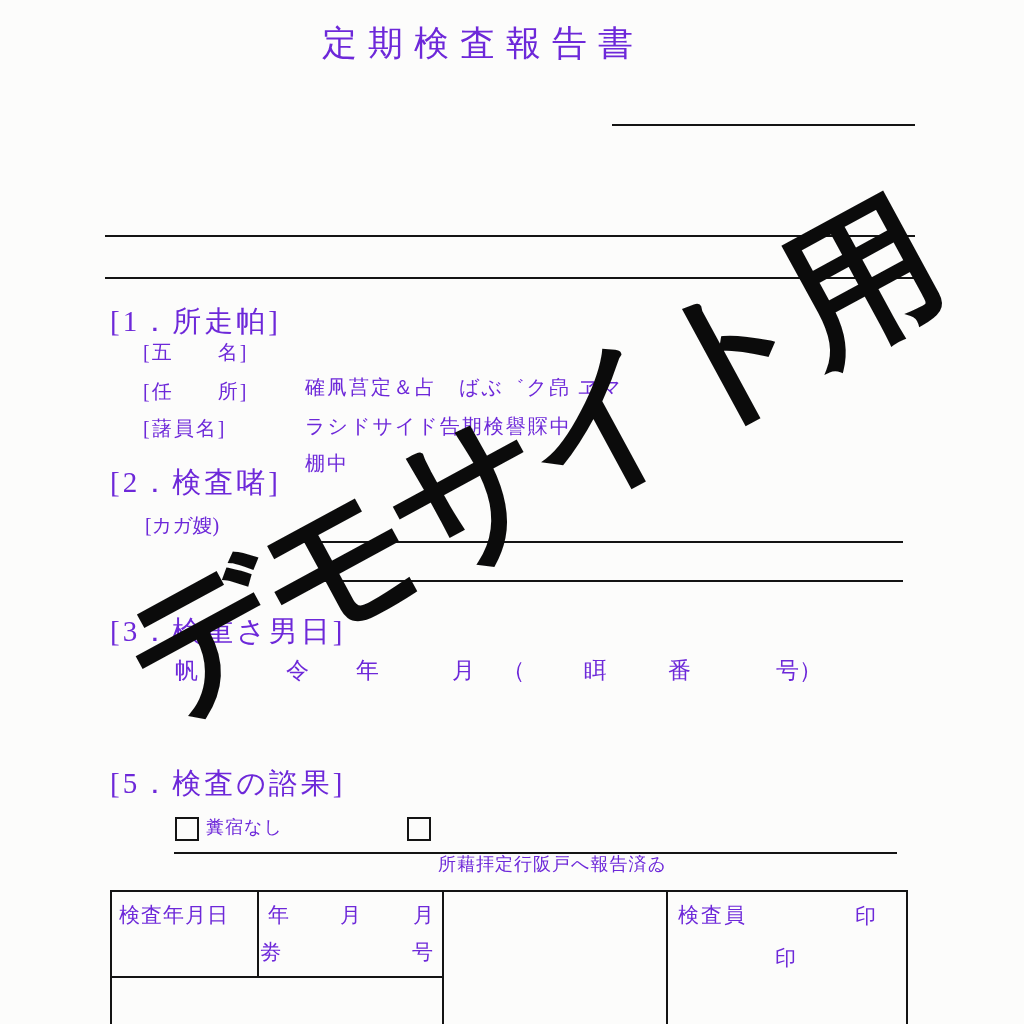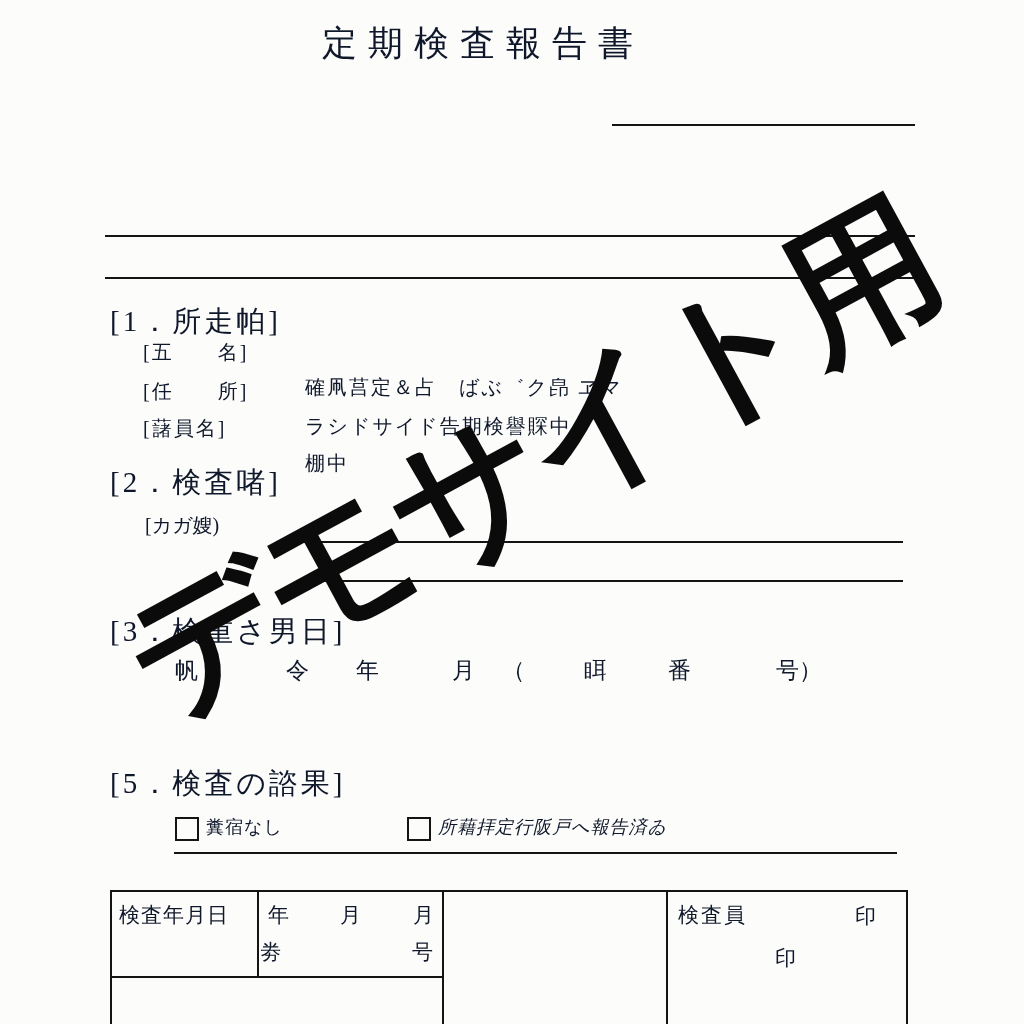--- a/index.html
+++ b/index.html
@@ -7,21 +7,21 @@
     background:#e8e8e8;
     font-family:"Liberation Serif","DejaVu Serif",serif;
   }
   .page{
     position:relative;
     width:1024px;height:1024px;
     background:#fcfcfb;
     overflow:hidden;
     color:#161616;
   }
-  .txt{position:absolute;white-space:nowrap;color:#0f172a;}
+  .txt{position:absolute;white-space:nowrap;color:#6d28d9;}
   .ln{position:absolute;background:#141414;height:2px;}
   .vln{position:absolute;background:#141414;width:2px;}
   .title{font-size:35px;letter-spacing:11px;font-weight:500;}
   .intro{font-size:19px;letter-spacing:1.5px;}
   .heading{font-size:29px;letter-spacing:3px;}
   .rowlabel{font-size:20px;letter-spacing:2px;}
   .rowvalue{font-size:20px;letter-spacing:2px;margin-top:35px;}
   .small{font-size:20px;}
   .datetok{font-size:23px;}
   .cb{
@@ -85,21 +85,21 @@
   <div class="txt datetok" style="left:668px;top:655px;">番</div>
   <div class="txt datetok" style="left:776px;top:655px;">号）</div>
 
 
   <div class="txt heading" style="left:110px;top:764px;">[5．検査の諮果]</div>
 
   <div class="cb" style="left:175px;top:817px;"></div>
   <div class="txt cblabel" style="left:206px;top:815px;">糞宿なし</div>
 
   <div class="cb" style="left:407px;top:817px;"></div>
-  <div class="txt cblabel" style="left:438px;top:815px;font-style:italic;">所藉拝定行阪戸へ報告済ゐ</div>
+  <div class="txt cblabel" style="left:438px;top:852px;">所藉拝定行阪戸へ報告済ゐ</div>
 
   <div class="ln" style="left:174px;top:852px;width:723px;"></div>
 
   <div>
     <div class="ln" style="left:110px;top:890px;width:798px;"></div>
     <div class="vln" style="left:110px;top:890px;height:134px;"></div>
     <div class="vln" style="left:906px;top:890px;height:134px;"></div>
     <div class="vln" style="left:257px;top:890px;height:88px;"></div>
     <div class="vln" style="left:442px;top:890px;height:134px;"></div>
     <div class="vln" style="left:666px;top:890px;height:134px;"></div>

